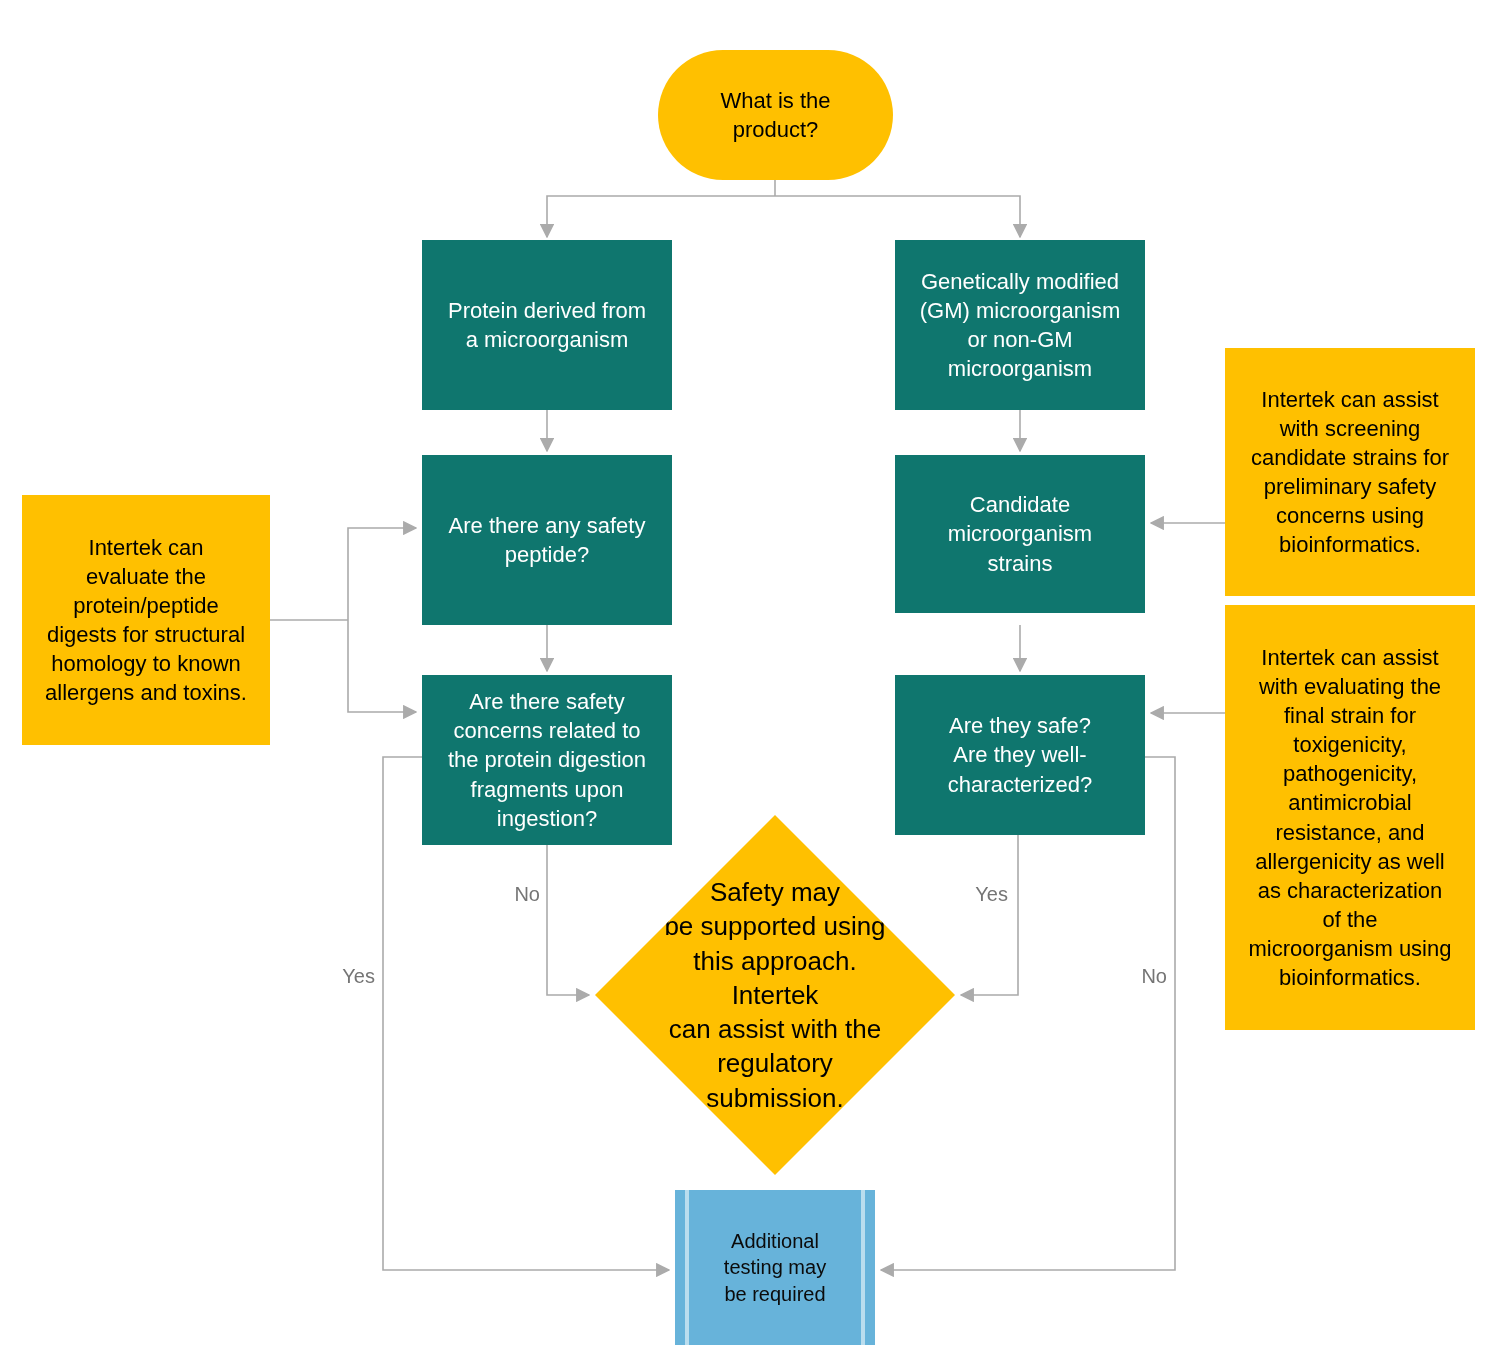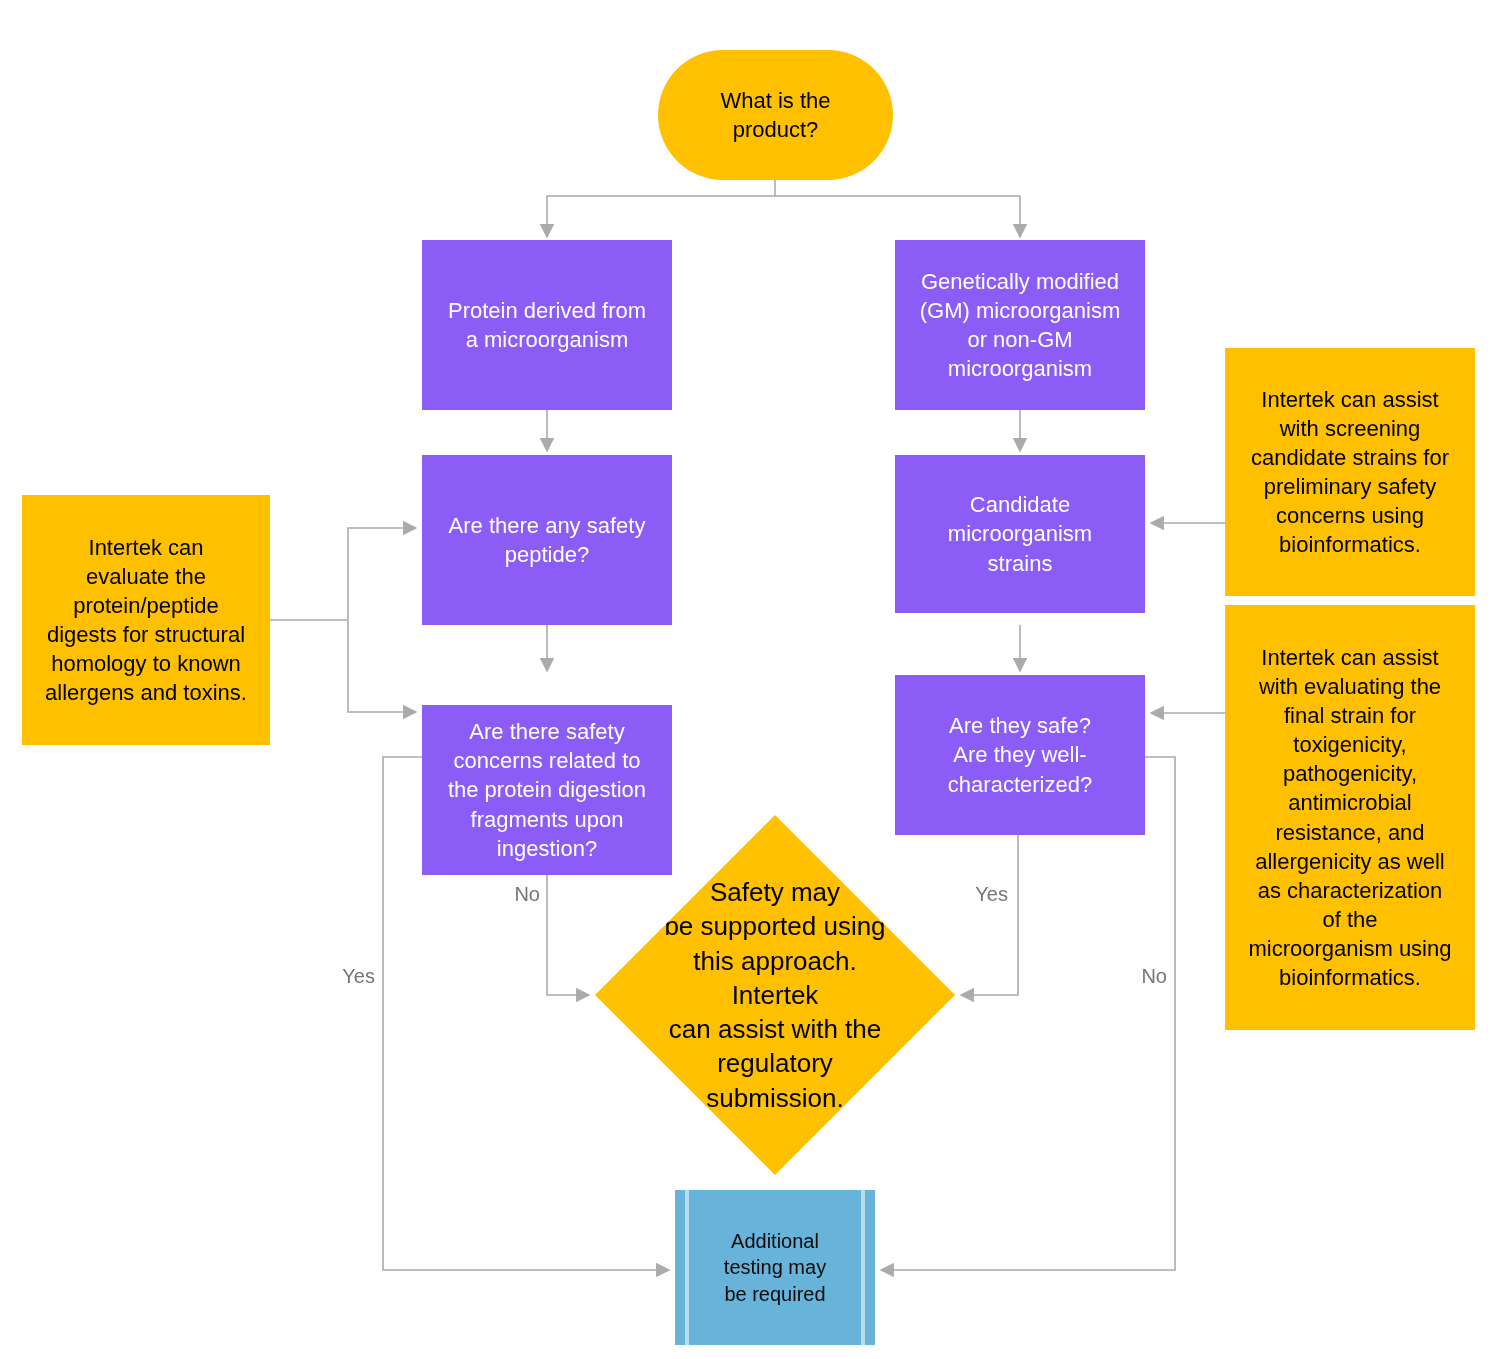--- a/index.html
+++ b/index.html
@@ -20,21 +20,21 @@
     position: absolute;
     display: flex;
     align-items: center;
     justify-content: center;
     text-align: center;
     white-space: pre-line;
     box-sizing: border-box;
     line-height: 1.32;
   }
   .dark {
-    background: #8b5cf6;
+    background: #0f766e;
     color: #ffffff;
     font-size: 22px;
     padding: 10px;
   }
   .gold {
     background: #FFC000;
     color: #000000;
     font-size: 22px;
     padding: 6px;
   }
@@ -68,21 +68,21 @@
     font-size: 20px;
     text-align: right;
   }
 
   
   .n-start      { left: 658px;  top: 16px;   width: 235px; height: 130px; margin-top: 34px; }
   .n-protein    { left: 422px;  top: 240px;  width: 250px; height: 170px; }
   .n-gm         { left: 895px;  top: 240px;  width: 250px; height: 170px; }
   .n-safety     { left: 422px;  top: 455px;  width: 250px; height: 170px; }
   .n-candidate  { left: 895px;  top: 455px;  width: 250px; height: 158px; }
-  .n-digestion  { left: 422px;  top: 675px;  width: 250px; height: 170px; margin-top: 30px; }
+  .n-digestion  { left: 422px;  top: 675px;  width: 250px; height: 170px; }
   .n-safe       { left: 895px;  top: 675px;  width: 250px; height: 160px; }
   .n-note-left  { left: 22px;   top: 495px;  width: 248px; height: 250px; }
   .n-note-rt    { left: 1225px; top: 348px;  width: 250px; height: 248px; }
   .n-note-rb    { left: 1225px; top: 605px;  width: 250px; height: 425px; }
   .n-diamond    { left: 595px;  top: 815px;  width: 360px; height: 360px; }
   .n-blue       { left: 675px;  top: 1190px; width: 200px; height: 155px; }
 
   .l-no-left    { left: 495px;  top: 883px;  width: 45px; }
   .l-yes-left   { left: 325px;  top: 965px;  width: 50px; }
   .l-yes-right  { left: 950px;  top: 883px;  width: 58px; }

